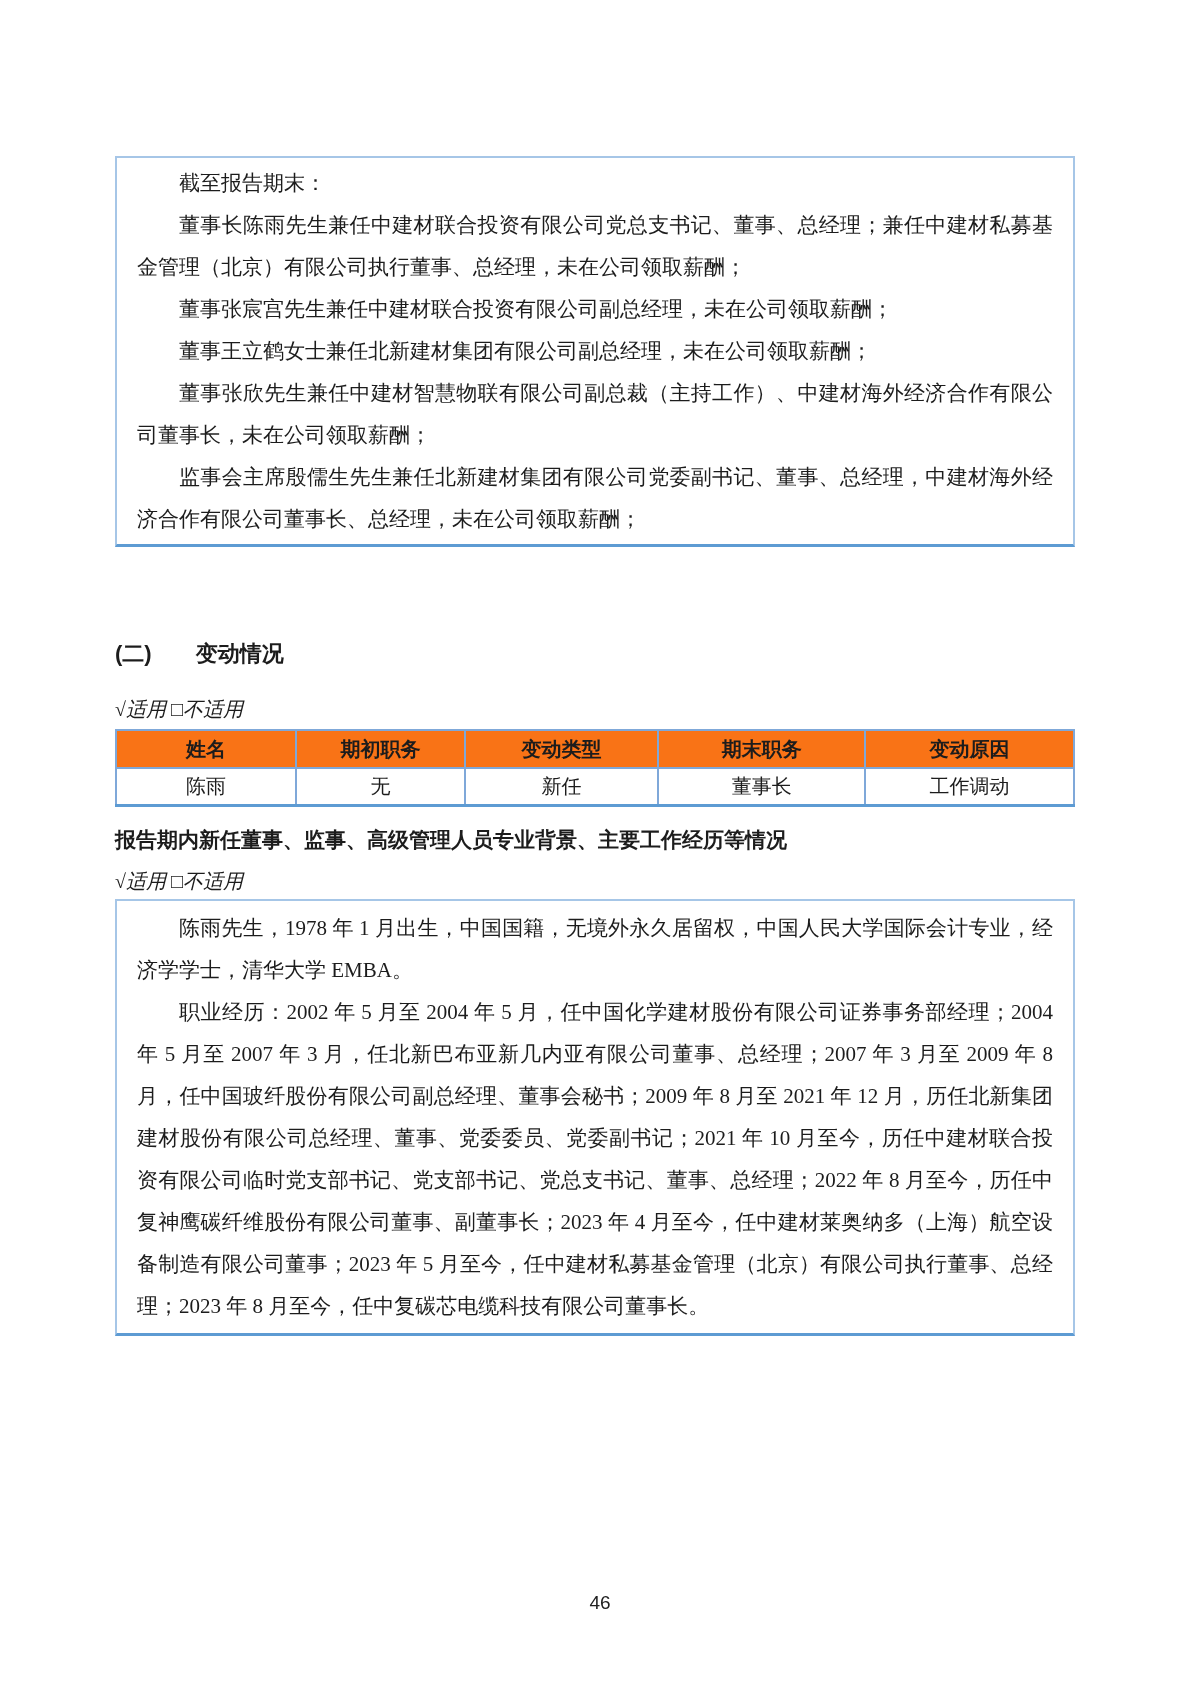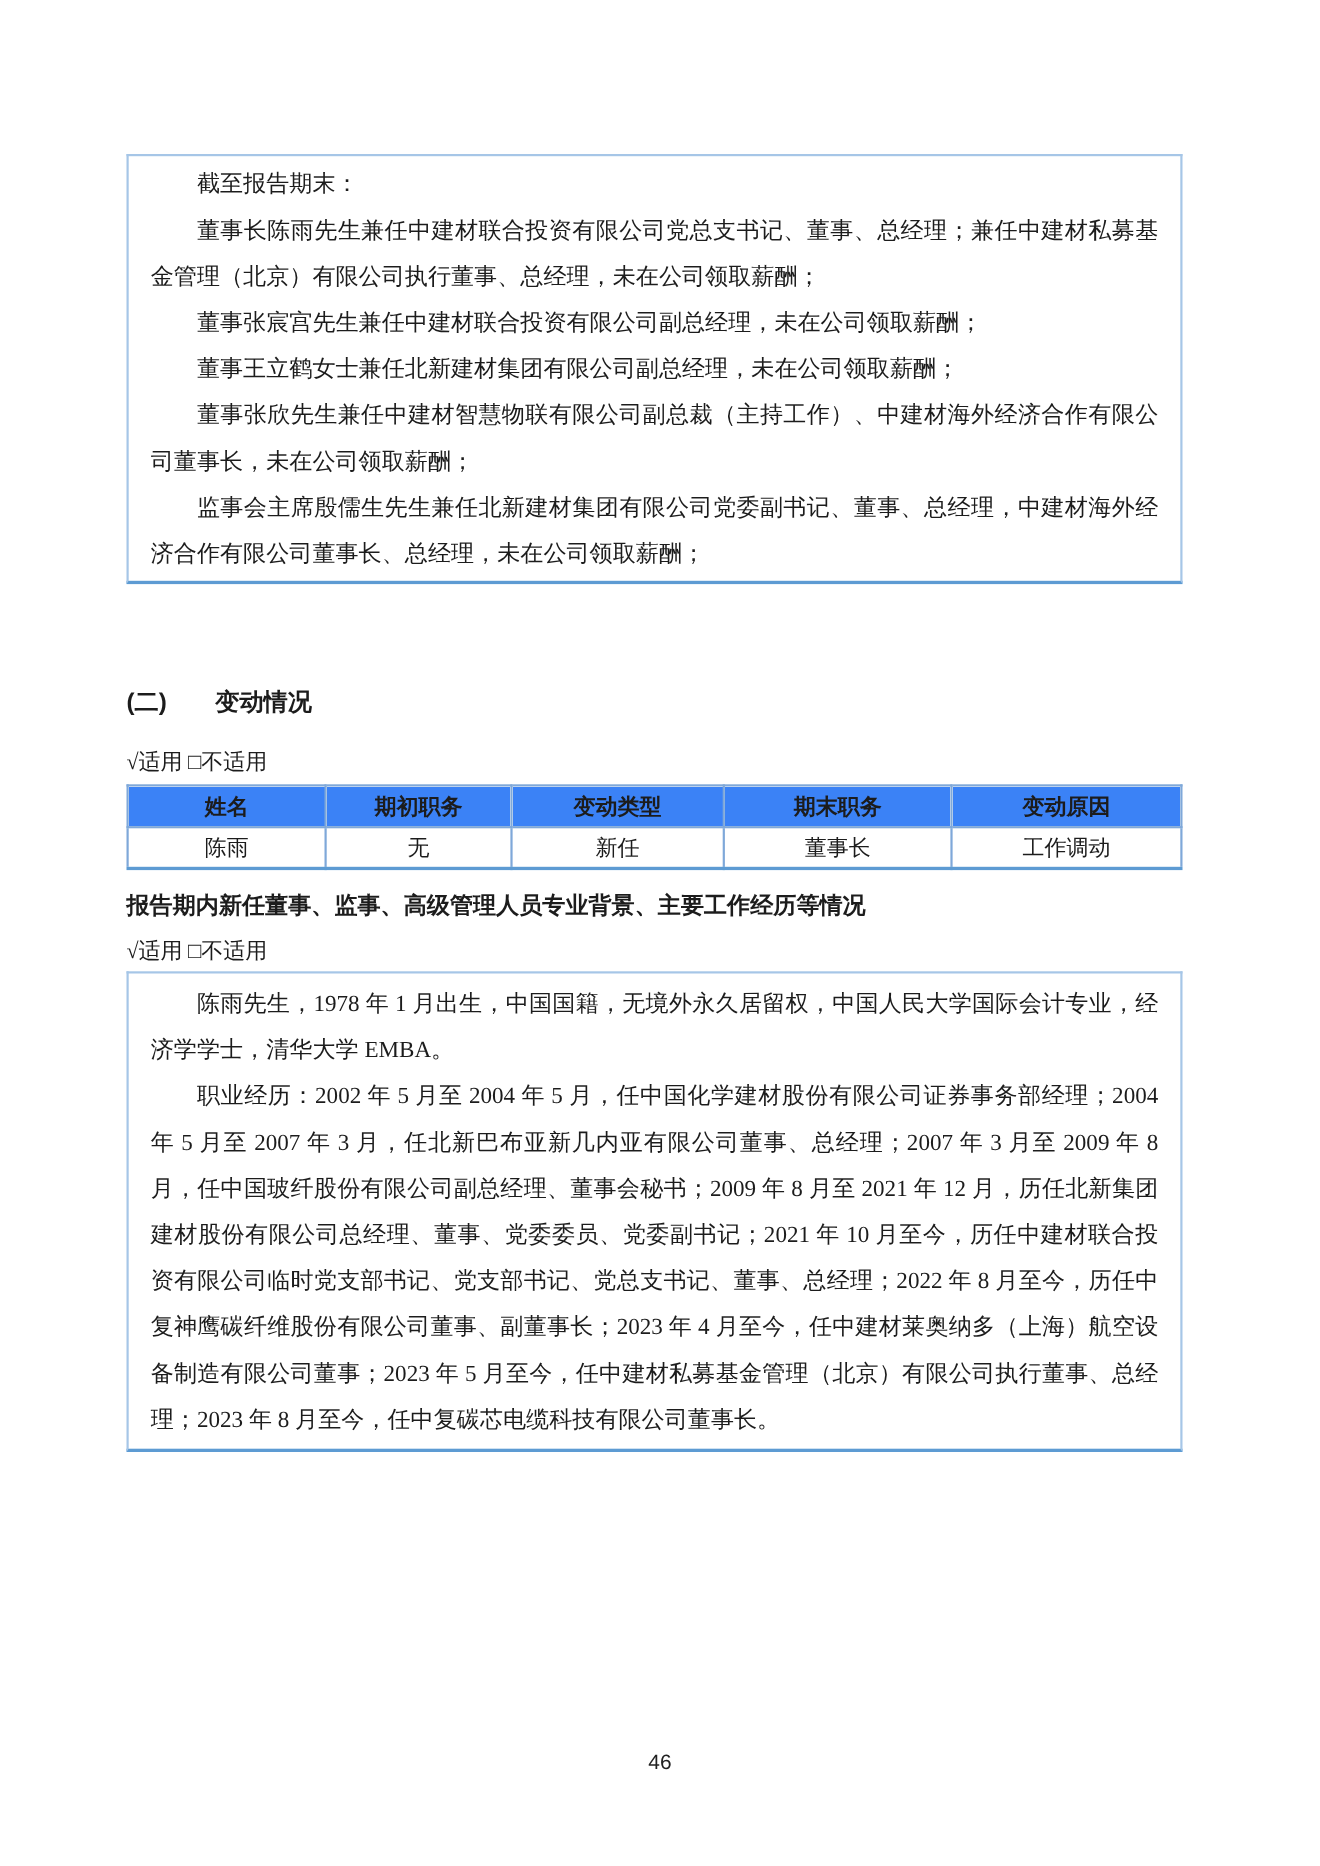--- a/index.html
+++ b/index.html
@@ -8,21 +8,21 @@
     width:1200px;
     height:1696px;
     background:#ffffff;
     font-family:"Liberation Serif","DejaVu Serif",serif;
     color:#1c1c1c;
     overflow:hidden;
   }
   .content{
     position:absolute;
     left:115px;
-    top:0;
+    top:16px;
     width:960px;
   }
   
   .doc-box{
     border:2px solid #A6C6E7;
     border-bottom:3px solid #5D9BD3;
     background:#ffffff;
     padding:4px 20px;
   }
   .doc-box p{
@@ -40,39 +40,40 @@
     font-weight:700;
     font-size:22px;
     line-height:30px;
   }
   .section-heading .sec-label{display:inline-block;margin-right:44px;}
   
   .applicability{
     margin-top:26px;
     font-size:20px;
     line-height:28px;
+    font-style:italic;
   }
   .applicability.second{margin-top:12px;}
   
   table.change-table{
     width:100%;
     margin-top:6px;
     border-collapse:collapse;
     table-layout:fixed;
     font-size:20px;
   }
   table.change-table th, table.change-table td{
     border:2px solid #7FA8D9;
     text-align:center;
     vertical-align:middle;
     padding:0 4px;
     overflow:hidden;
   }
   table.change-table th{
-    background:#3b82f6;
+    background:#f97316;
     font-family:"Liberation Sans","DejaVu Sans",sans-serif;
     font-weight:700;
     height:36px;
     text-align:center;
   }
   table.change-table td{height:35px;}
   table.change-table{border-bottom:3px solid #5D9BD3;}
   
   .sub-heading{
     margin-top:18px;

